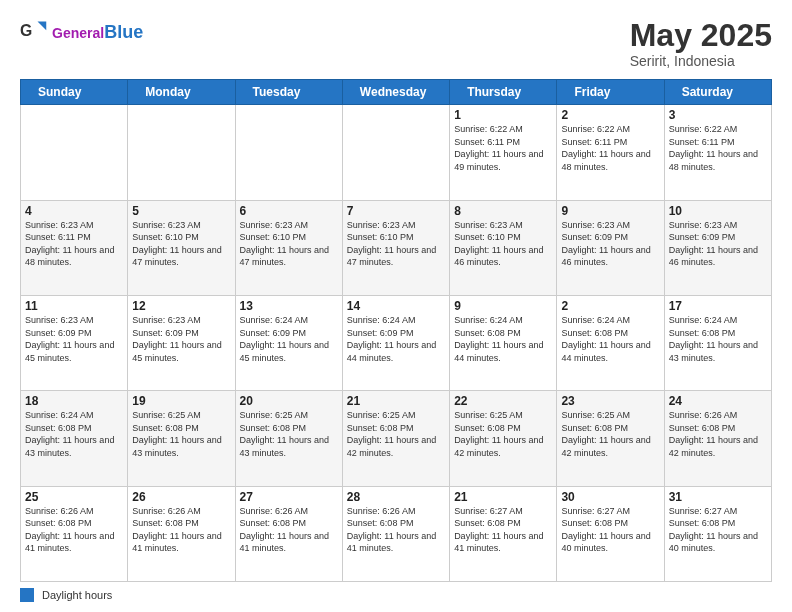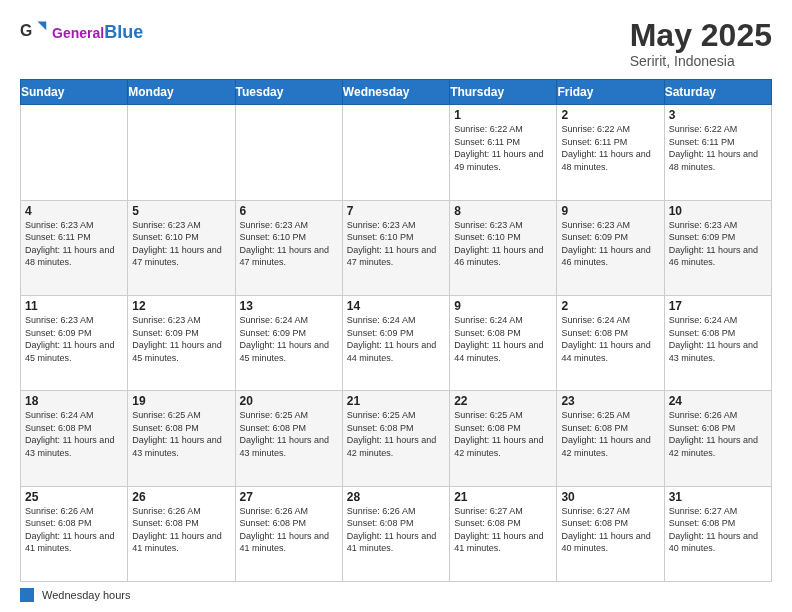--- a/index.html
+++ b/index.html
@@ -59,21 +59,21 @@
     .calendar-table {
       width: 100%;
       border-collapse: collapse;
       flex: 1;
     }
     .calendar-table th {
       background-color: #2575c4;
       color: #fff;
       font-size: 12px;
       font-weight: bold;
-      padding: 5px 0;
+      padding: 5px 17px;
       text-align: left;
       border: 1px solid #1a5fa0;
     }
     .calendar-table td {
       border: 1px solid #ccc;
       vertical-align: top;
       padding: 3px 4px;
       font-size: 9.5px;
       color: #333;
       width: calc(100% / 7);
@@ -340,15 +340,15 @@
             <div class="day-info" style="white-space: pre-line;">Sunrise: 6:27 AM
 Sunset: 6:08 PM
 Daylight: 11 hours and 40 minutes.</div>
           </td>
         </tr>
       </tbody>
   </table>
 
   <div class="footer">
     <span class="footer-box"></span>
-    <span>Wednesday hours</span>
+    <span>Daylight hours</span>
   </div>
 </div>
 
 </body></html>

